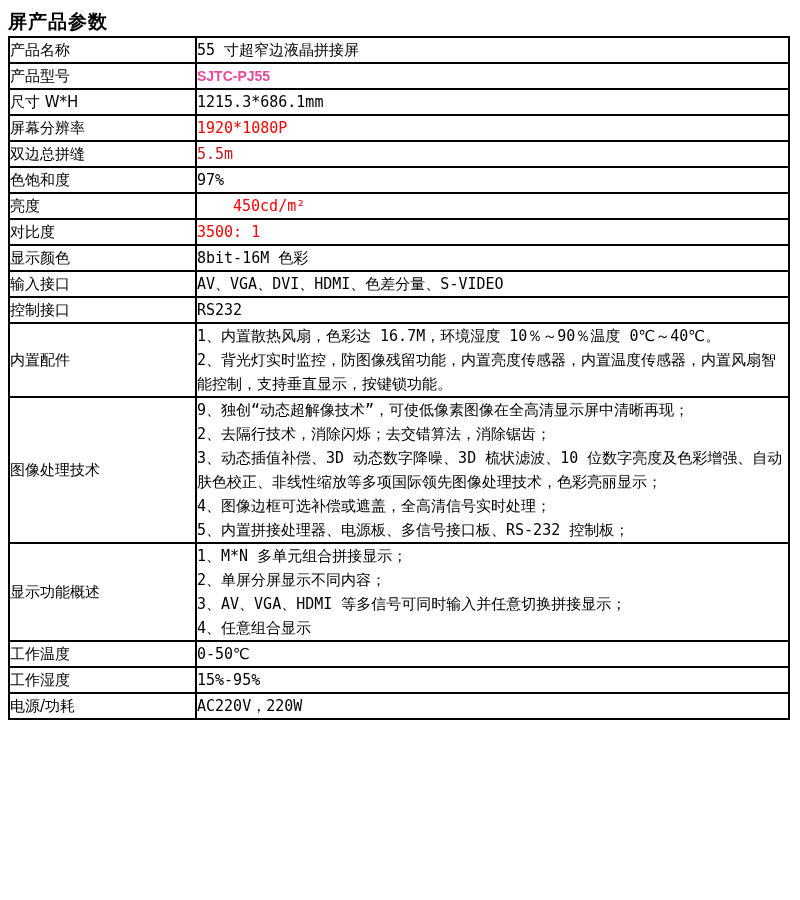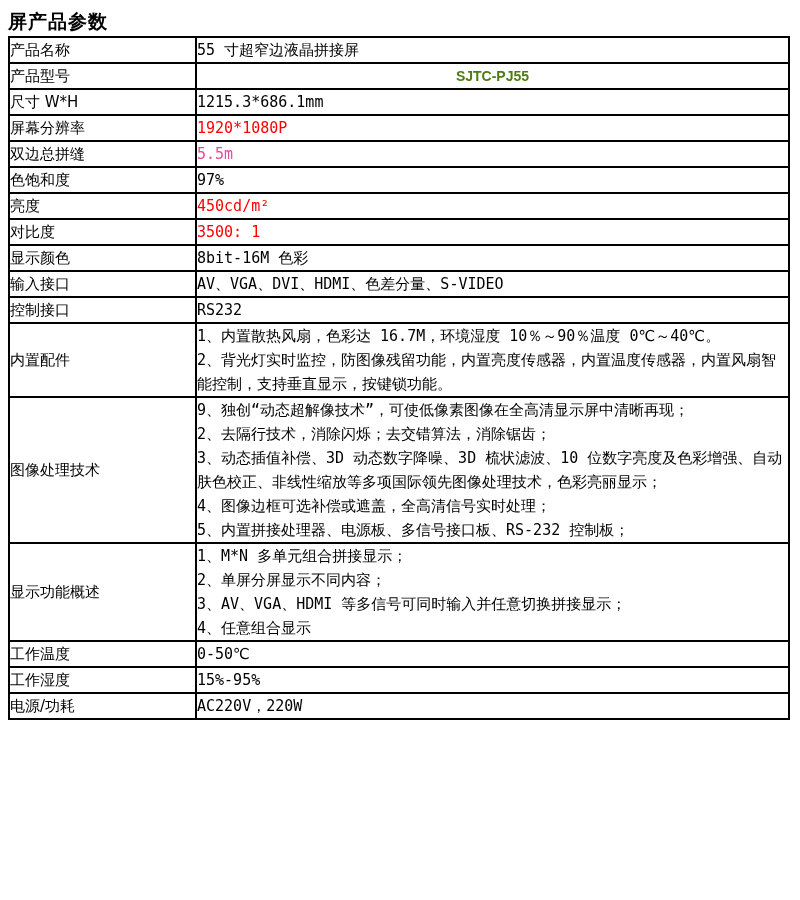--- a/index.html
+++ b/index.html
@@ -74,41 +74,41 @@
 <div class="page">
   <h1 class="doc-title">屏产品参数</h1>
   <table class="spec-table">
     <tbody id="spec-tbody">
         <tr>
           <td class="label-cell">产品名称</td>
           <td class="value-cell">55 寸超窄边液晶拼接屏</td>
         </tr>
         <tr>
           <td class="label-cell">产品型号</td>
-          <td class="value-cell model" style="color: #4d7c0f; text-align: center;">SJTC-PJ55</td>
+          <td class="value-cell model" style="color: #ec4899;">SJTC-PJ55</td>
         </tr>
         <tr>
           <td class="label-cell">尺寸 W*H</td>
           <td class="value-cell">1215.3*686.1mm</td>
         </tr>
         <tr>
           <td class="label-cell">屏幕分辨率</td>
           <td class="value-cell" style="color: rgb(254, 0, 0); margin-top: 40px;">1920*1080P</td>
         </tr>
         <tr>
           <td class="label-cell">双边总拼缝</td>
-          <td class="value-cell" style="color: #ec4899;">5.5m</td>
+          <td class="value-cell" style="color: #b91c1c;">5.5m</td>
         </tr>
         <tr>
           <td class="label-cell">色饱和度</td>
           <td class="value-cell">97%</td>
         </tr>
         <tr>
           <td class="label-cell">亮度</td>
-          <td class="value-cell" style="color: rgb(254, 0, 0);">450cd/m²</td>
+          <td class="value-cell" style="color: rgb(254, 0, 0); padding-left: 36px;">450cd/m²</td>
         </tr>
         <tr>
           <td class="label-cell">对比度</td>
           <td class="value-cell" style="color: rgb(254, 0, 0);">3500: 1</td>
         </tr>
         <tr>
           <td class="label-cell">显示颜色</td>
           <td class="value-cell">8bit-16M 色彩</td>
         </tr>
         <tr>

